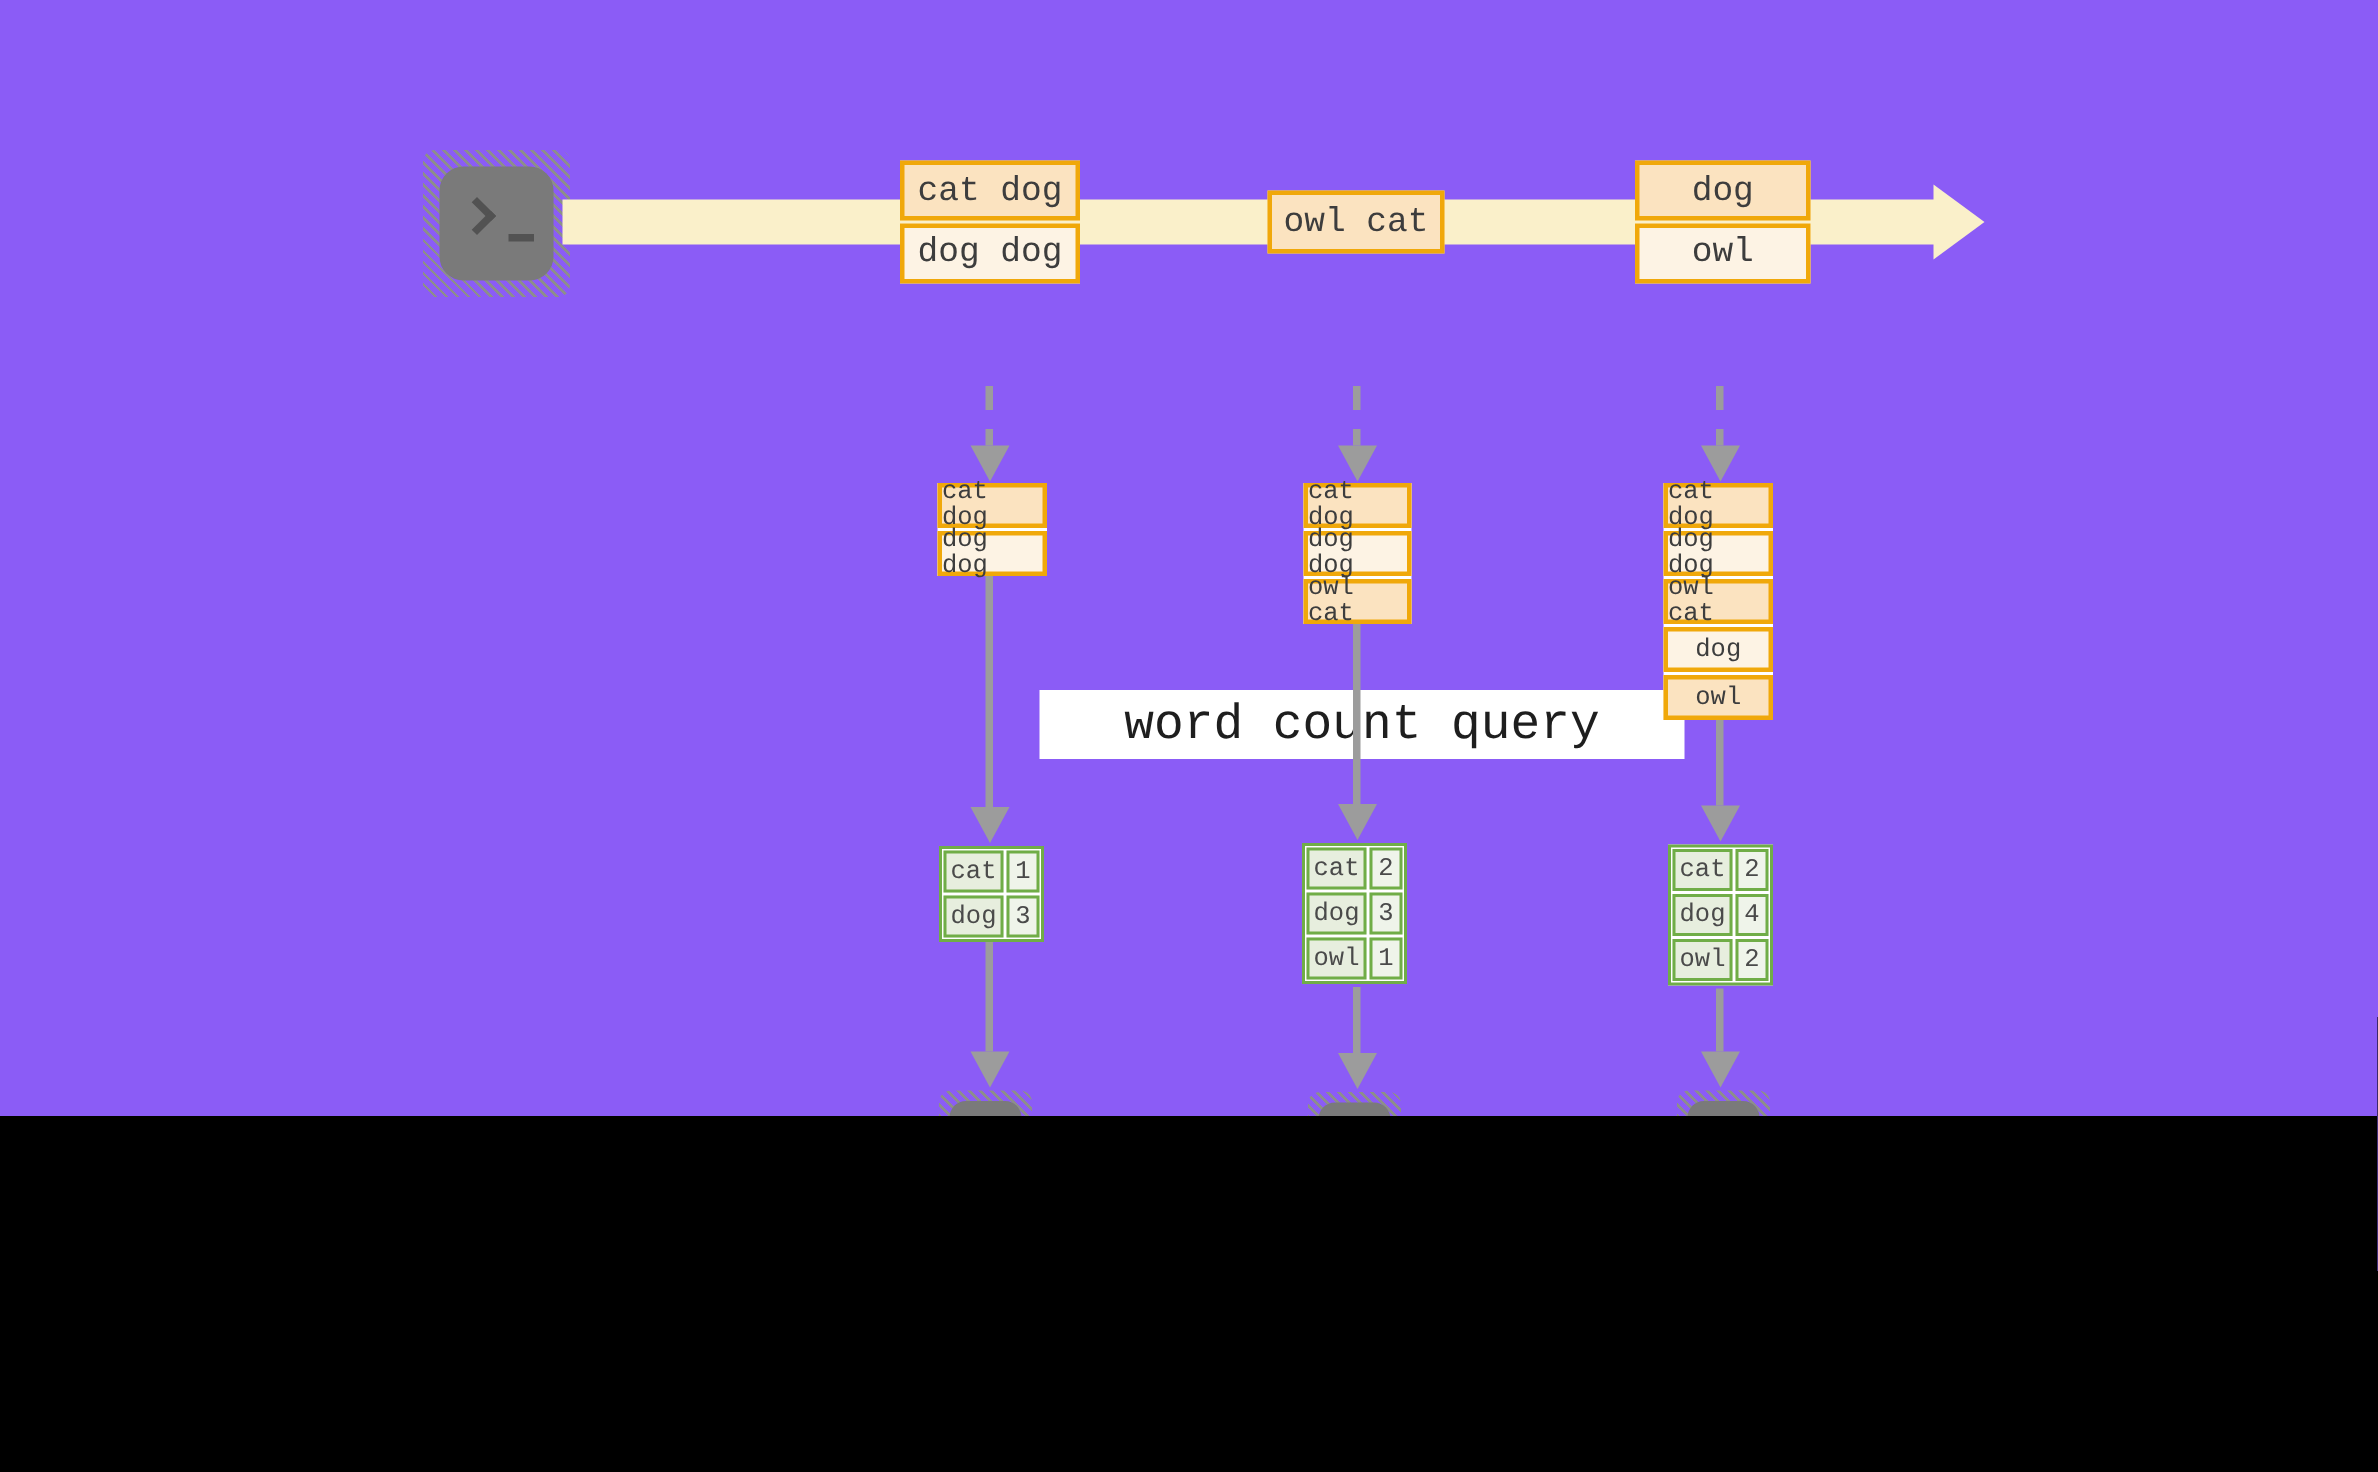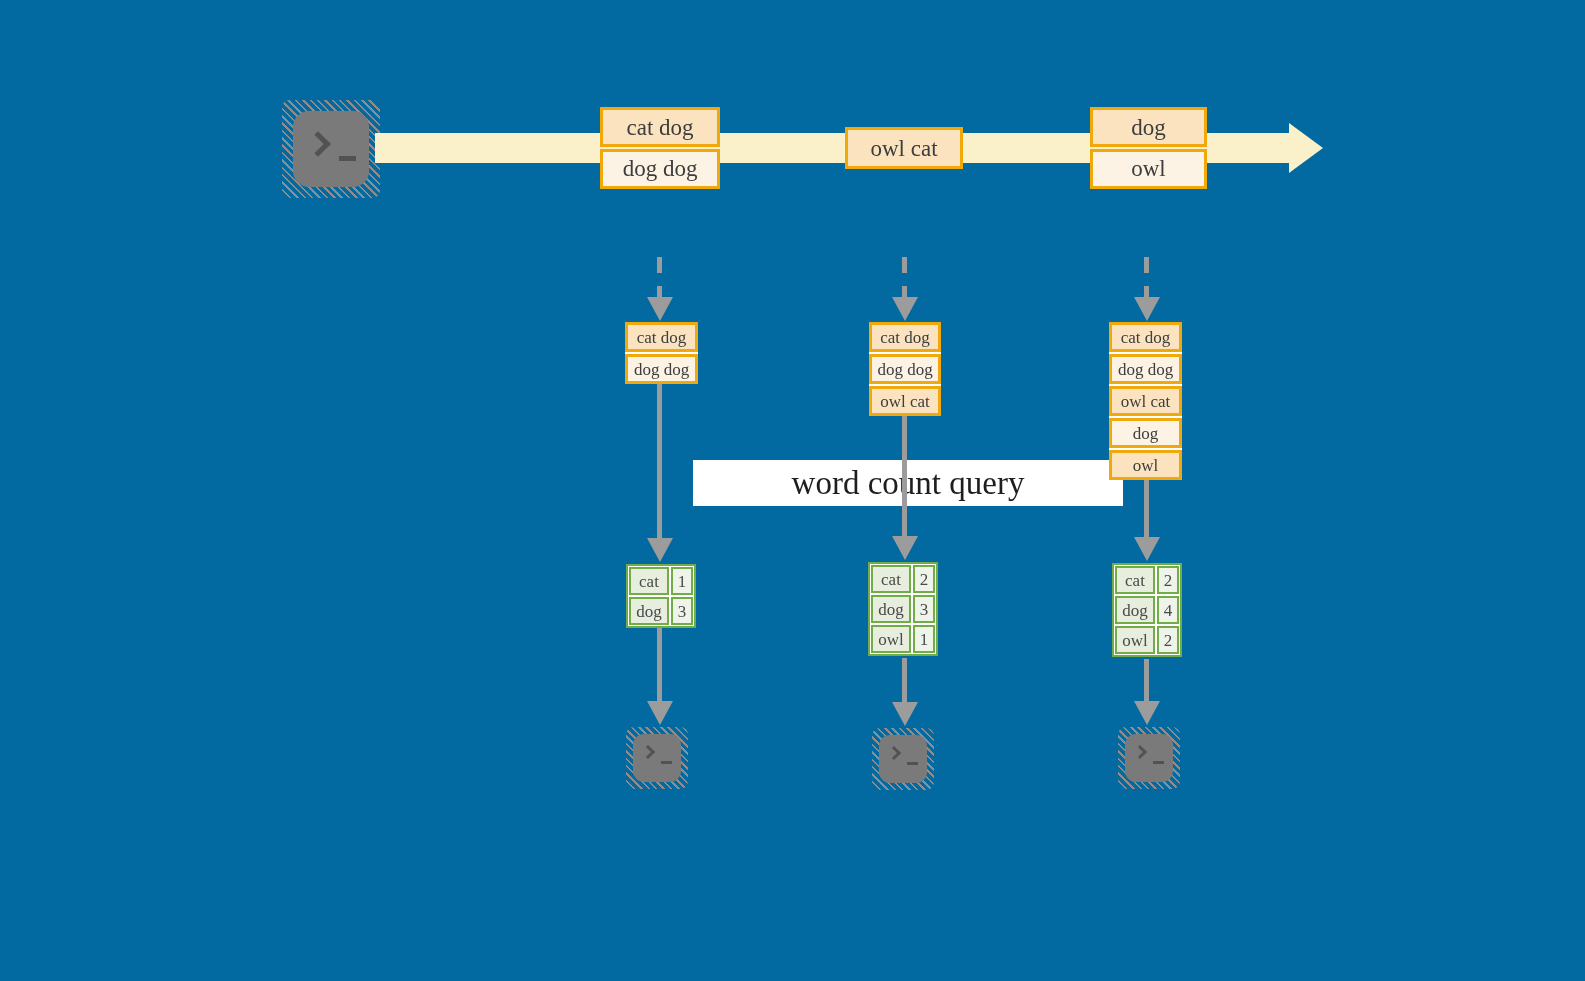--- a/index.html
+++ b/index.html
@@ -1,17 +1,17 @@
 <!DOCTYPE html>
 <html><head>
 <meta charset="utf-8">
 <style>
   html,body{margin:0;padding:0;background:#000;}
-  .stage{position:relative;width:1585px;height:981px;background:#0369a1;overflow:hidden;
-         font-family:Liberation Serif, serif;}
+  .stage{position:relative;width:1585px;height:744px;background:#8b5cf6;overflow:hidden;
+         font-family:Liberation Mono, monospace;}
 
   
   .term{position:absolute;border-radius:8px;
         background:repeating-linear-gradient(45deg,#8d8d8d 0 1.8px,transparent 1.8px 5.2px);}
   .term-inner{position:absolute;background:#7a7a7a;border-radius:16px;}
   .term-lg{width:98px;height:98px;}
   .term-lg .term-inner{inset:11px;}
   .term-sm{width:62px;height:62px;}
   .term-sm .term-inner{inset:7px;border-radius:11px;}
   .chev{position:absolute;border-top:5px solid #4e4e4e;border-right:5px solid #4e4e4e;

